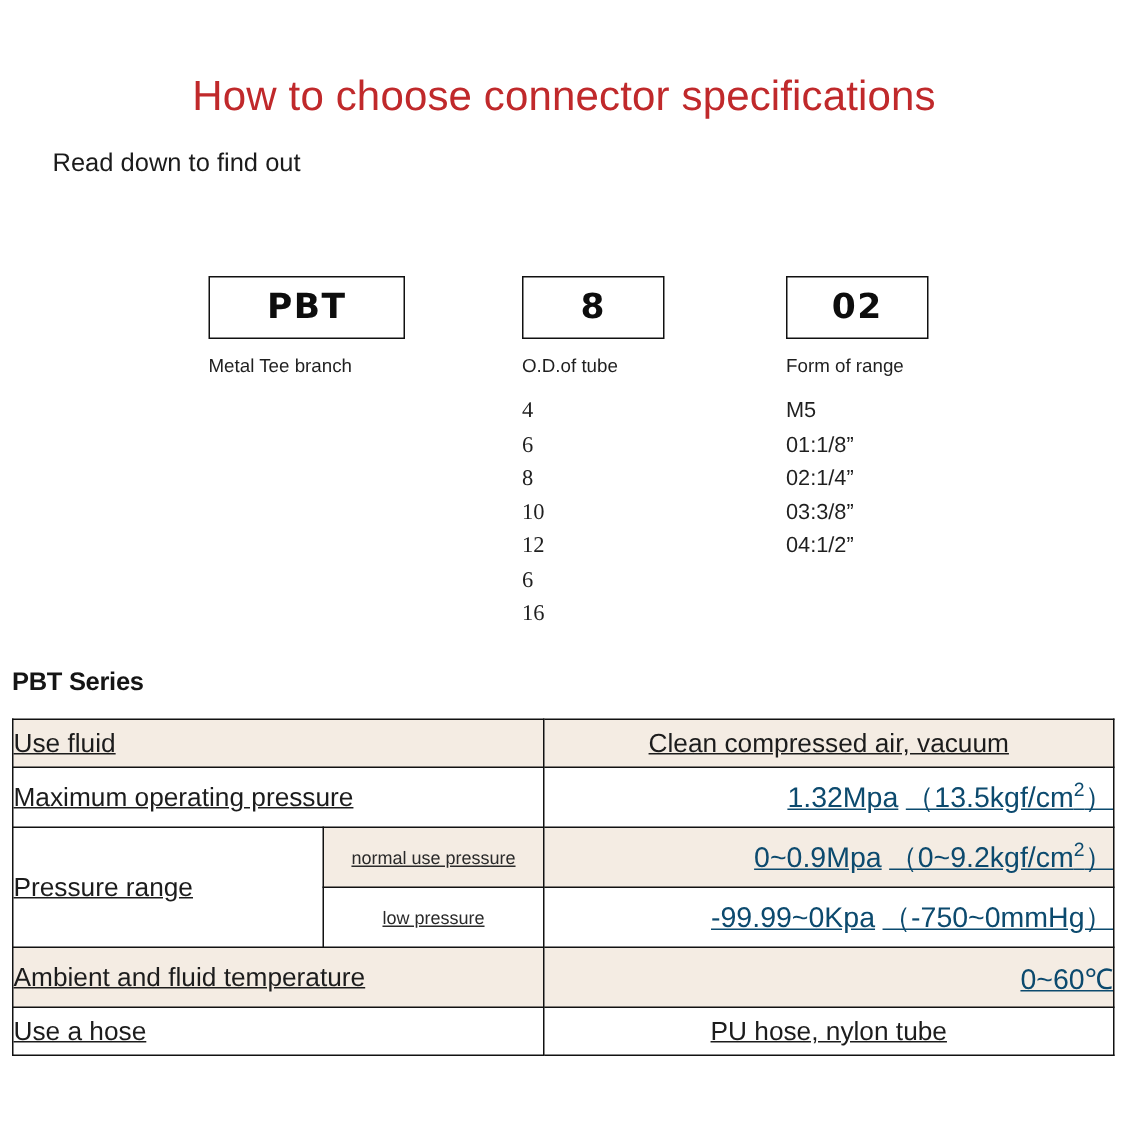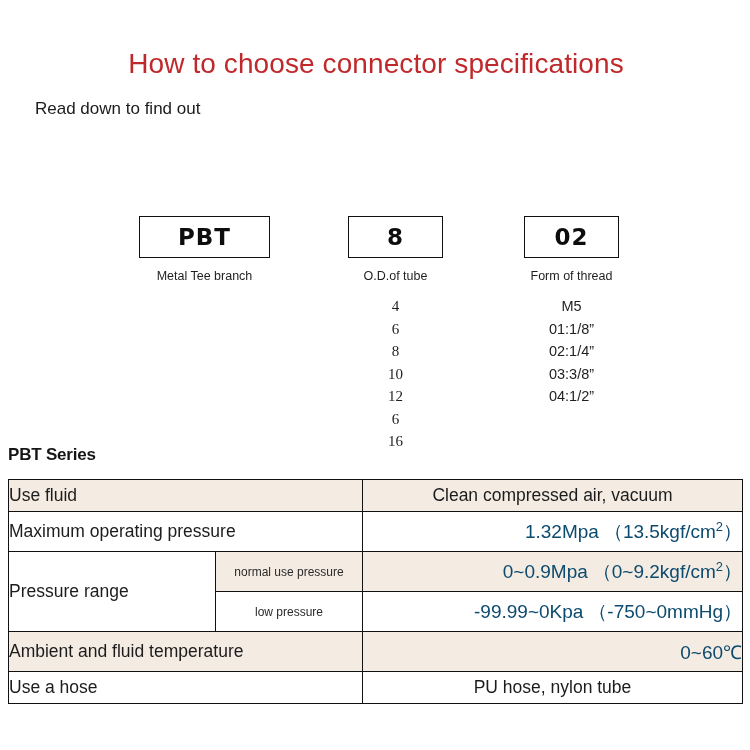--- a/index.html
+++ b/index.html
@@ -39,22 +39,21 @@
     font-size: 17px;
     font-weight: 400;
     color: #1b1b1b;
     white-space: nowrap;
     padding-left: 35px;
   }
 
   
   .code-col {
     position: absolute;
-    text-align: center;
-    margin-top: 32px;
+    text-align: left;
   }
   .code-box {
     border: 1.6px solid #101010;
     background: #ffffff;
     box-sizing: border-box;
     display: flex;
     align-items: center;
     justify-content: center;
     font-weight: bold;
     font-family: "DejaVu Sans", sans-serif;
@@ -107,20 +106,21 @@
     left: 8px;
     top: 479px;
     width: 734px;
     border-collapse: collapse;
     table-layout: fixed;
   }
   #spec-table td {
     border: 1.3px solid #111111;
     padding: 0;
     vertical-align: middle;
+    text-decoration: underline;
   }
   .row-alt  { background: #f4ece3; }
   .row-base { background: #ffffff; }
 
   .cell-label {
     font-size: 17.5px;
     font-weight: 400;
     color: #1c1c1c;
     padding-left: 10px;
     height: 31px;
@@ -170,21 +170,21 @@
     <div>8</div>
     <div>10</div>
     <div>12</div>
     <div>6</div>
     <div>16</div>
   </div>
 </div>
 
 <div class="code-col" id="col-thread">
   <div class="code-box">02</div>
-  <div class="code-caption">Form of thread</div>
+  <div class="code-caption">Form of range</div>
   <div class="code-options">
     <div>M5</div>
     <div>01:1/8”</div>
     <div>02:1/4”</div>
     <div>03:3/8”</div>
     <div>04:1/2”</div>
   </div>
 </div>
 
 <div id="series-label">PBT Series</div>

